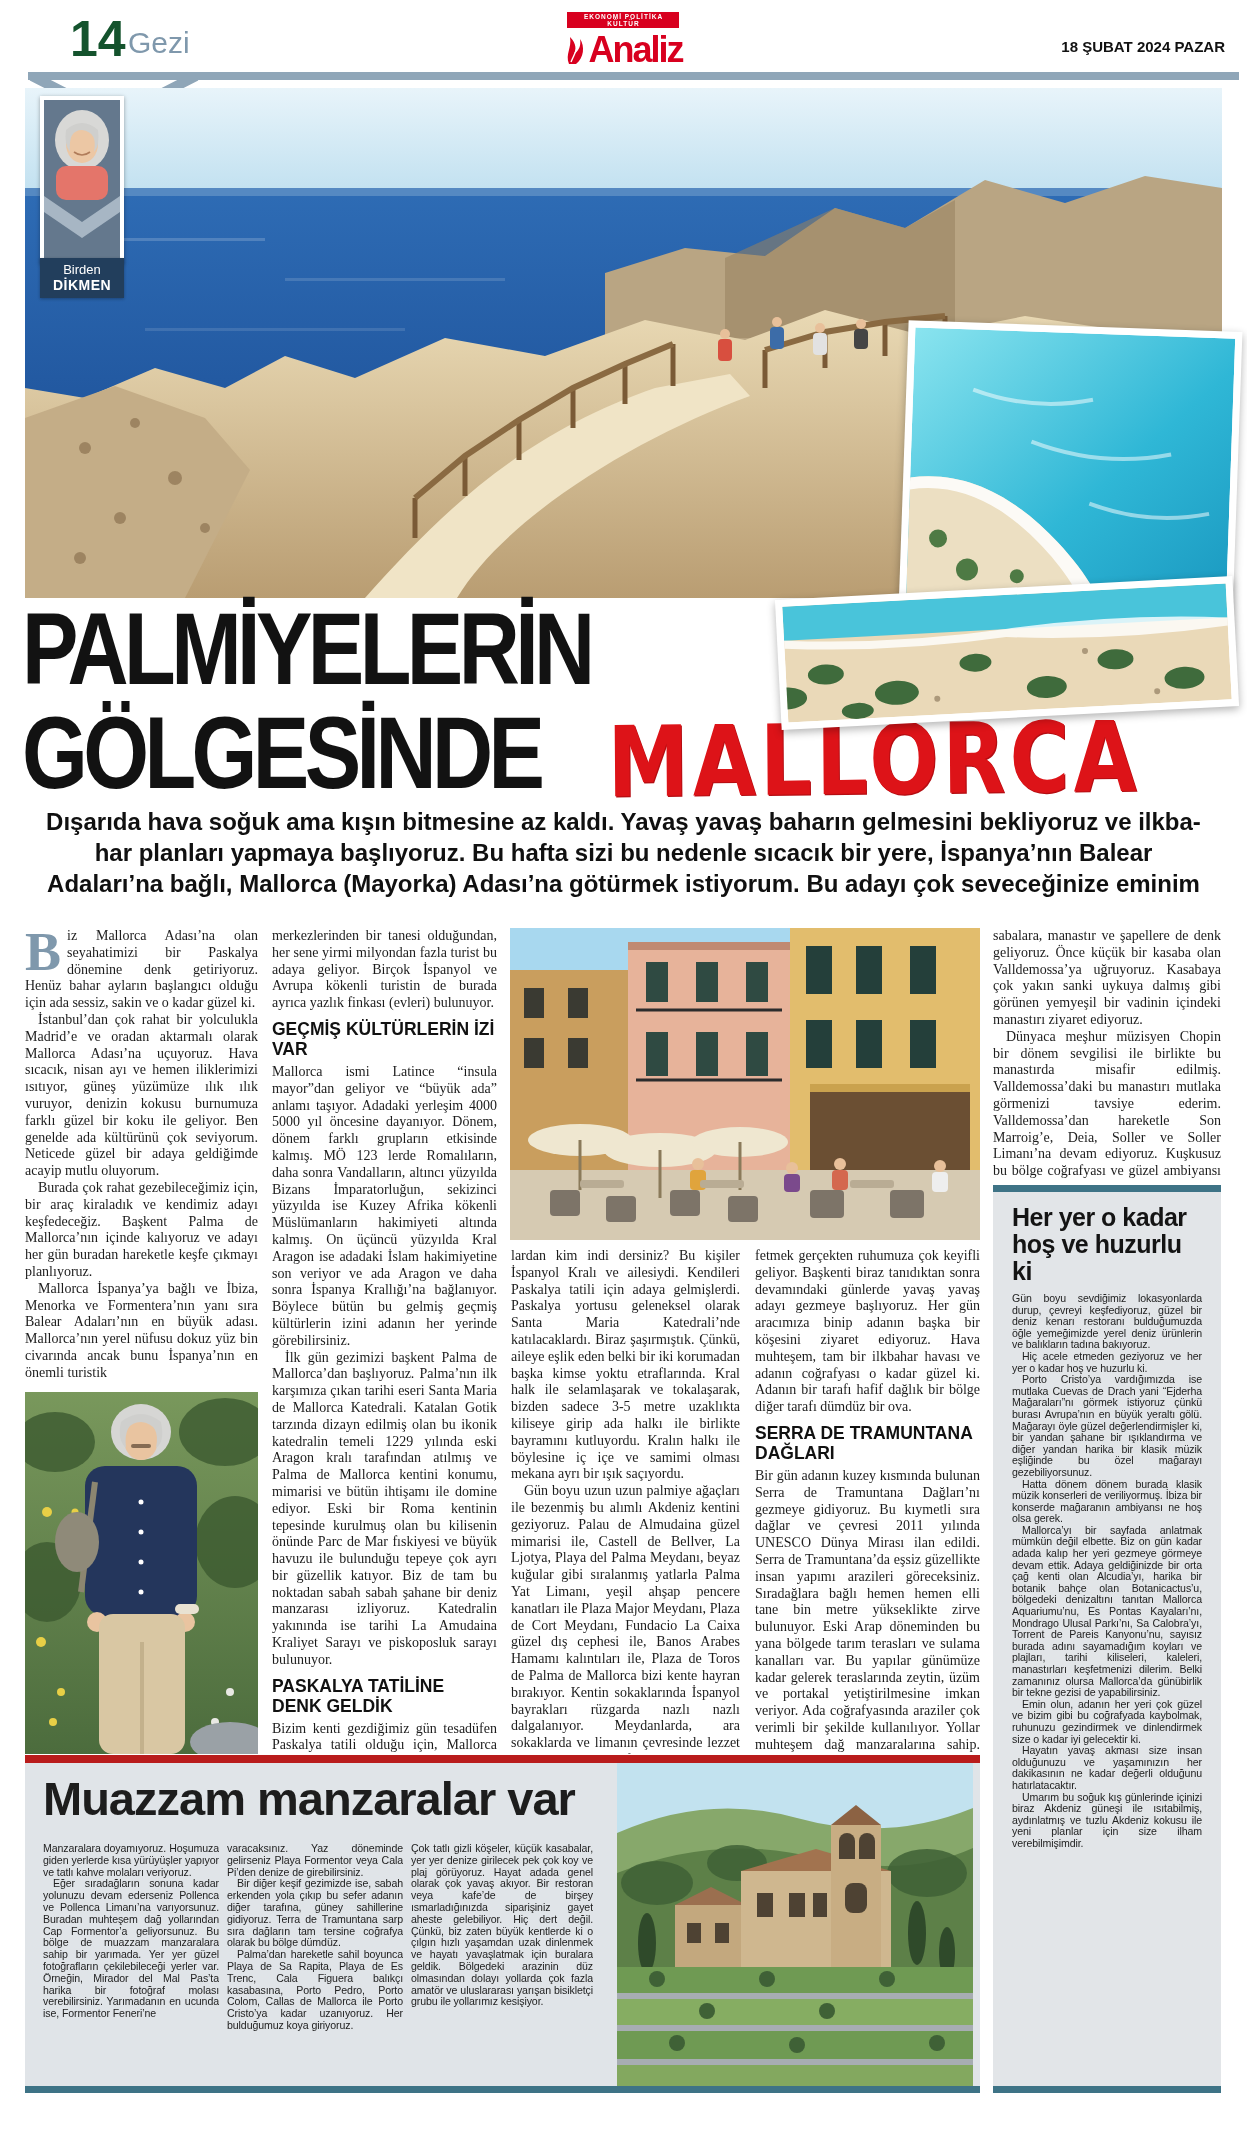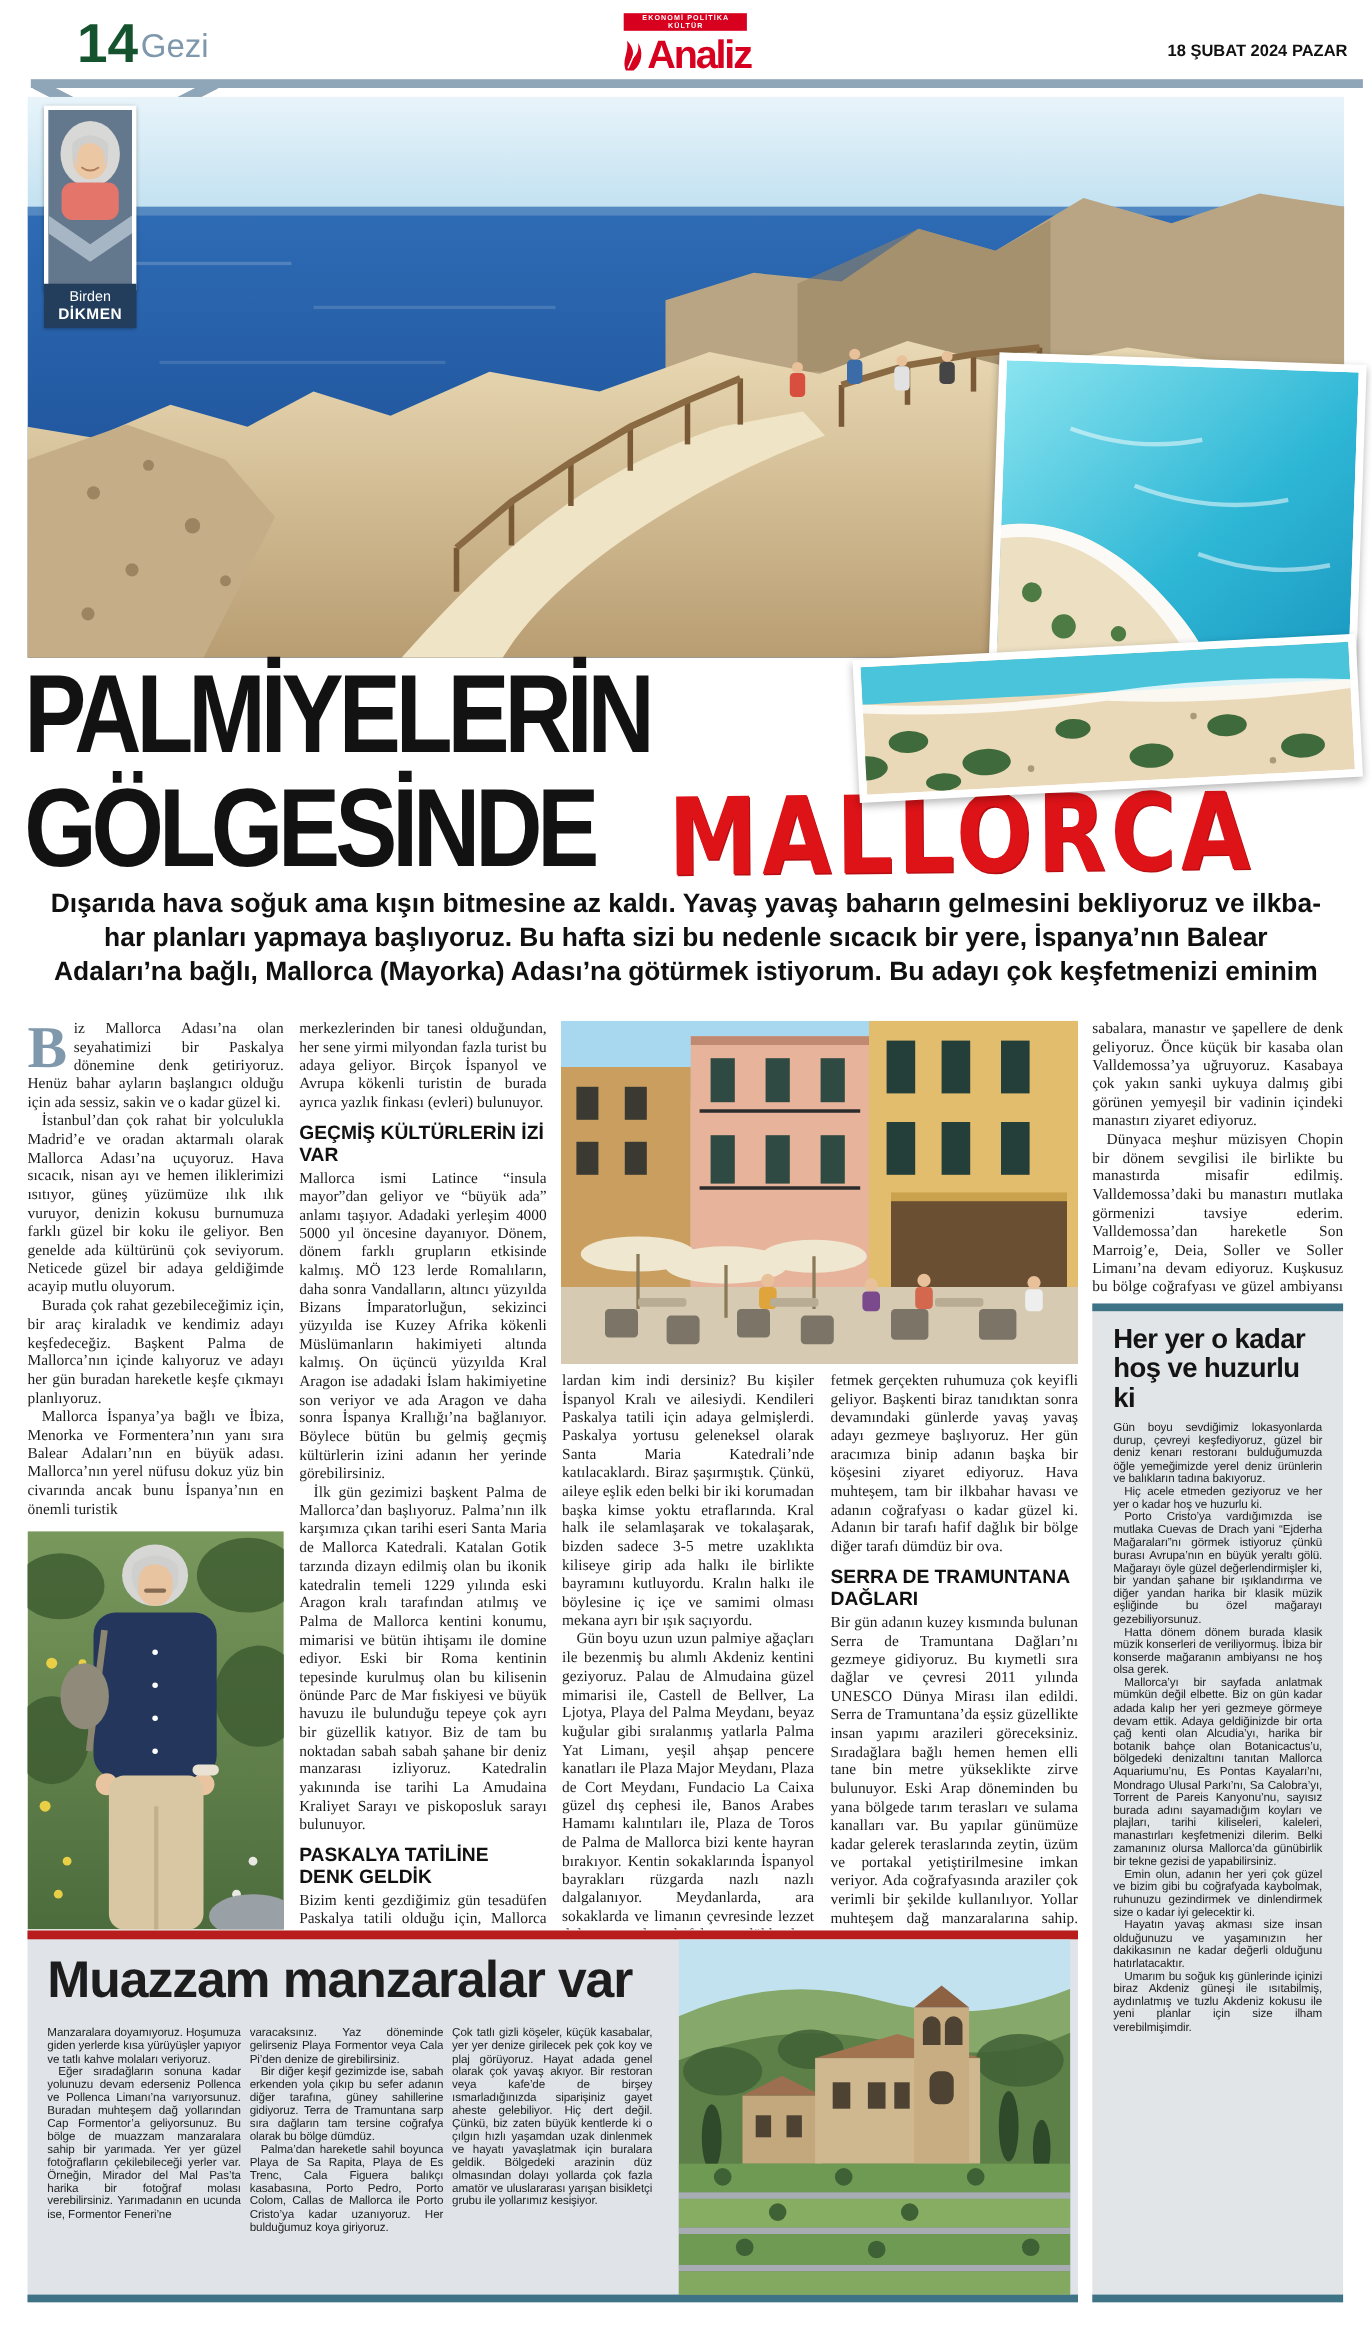--- a/index.html
+++ b/index.html
@@ -255,21 +255,21 @@
 
 <div class="abs hl1">PALMİYELERİN</div>
 <div class="abs hl2">
   <span class="hl2-black">GÖLGESİNDE</span>
   <span class="hl2-red">MALLORCA</span>
 </div>
 
 <div class="abs deck">
   <span>Dışarıda hava soğuk ama kışın bitmesine az kaldı. Yavaş yavaş baharın gelmesini bekliyoruz ve ilkba-</span>
   <span>har planları yapmaya başlıyoruz. Bu hafta sizi bu nedenle sıcacık bir yere, İspanya’nın Balear</span>
-  <span>Adaları’na bağlı, Mallorca (Mayorka) Adası’na götürmek istiyorum. Bu adayı çok keşfetmenizi eminim</span>
+  <span>Adaları’na bağlı, Mallorca (Mayorka) Adası’na götürmek istiyorum. Bu adayı çok seveceğinize eminim</span>
 </div>
 
 <div class="abs bodycol col1 nofirstindent">
   <span class="dropcap">B</span>
   <div>
       <p class="para">iz Mallorca Adası’na olan seyahatimizi bir Paskalya dönemine denk getiriyoruz. Henüz bahar ayların başlangıcı olduğu için ada sessiz, sakin ve o kadar güzel ki.</p>
       <p class="para">İstanbul’dan çok rahat bir yolculukla Madrid’e ve oradan aktarmalı olarak Mallorca Adası’na uçuyoruz. Hava sıcacık, nisan ayı ve hemen iliklerimizi ısıtıyor, güneş yüzümüze ılık ılık vuruyor, denizin kokusu burnumuza farklı güzel bir koku ile geliyor. Ben genelde ada kültürünü çok seviyorum. Neticede güzel bir adaya geldiğimde acayip mutlu oluyorum.</p>
       <p class="para">Burada çok rahat gezebileceğimiz için, bir araç kiraladık ve kendimiz adayı keşfedeceğiz. Başkent Palma de Mallorca’nın içinde kalıyoruz ve adayı her gün buradan hareketle keşfe çıkmayı planlıyoruz.</p>
       <p class="para">Mallorca İspanya’ya bağlı ve İbiza, Menorka ve Formentera’nın yanı sıra Balear Adaları’nın en büyük adası. Mallorca’nın yerel nüfusu dokuz yüz bin civarında ancak bunu İspanya’nın en önemli turistik</p>
     </div>

